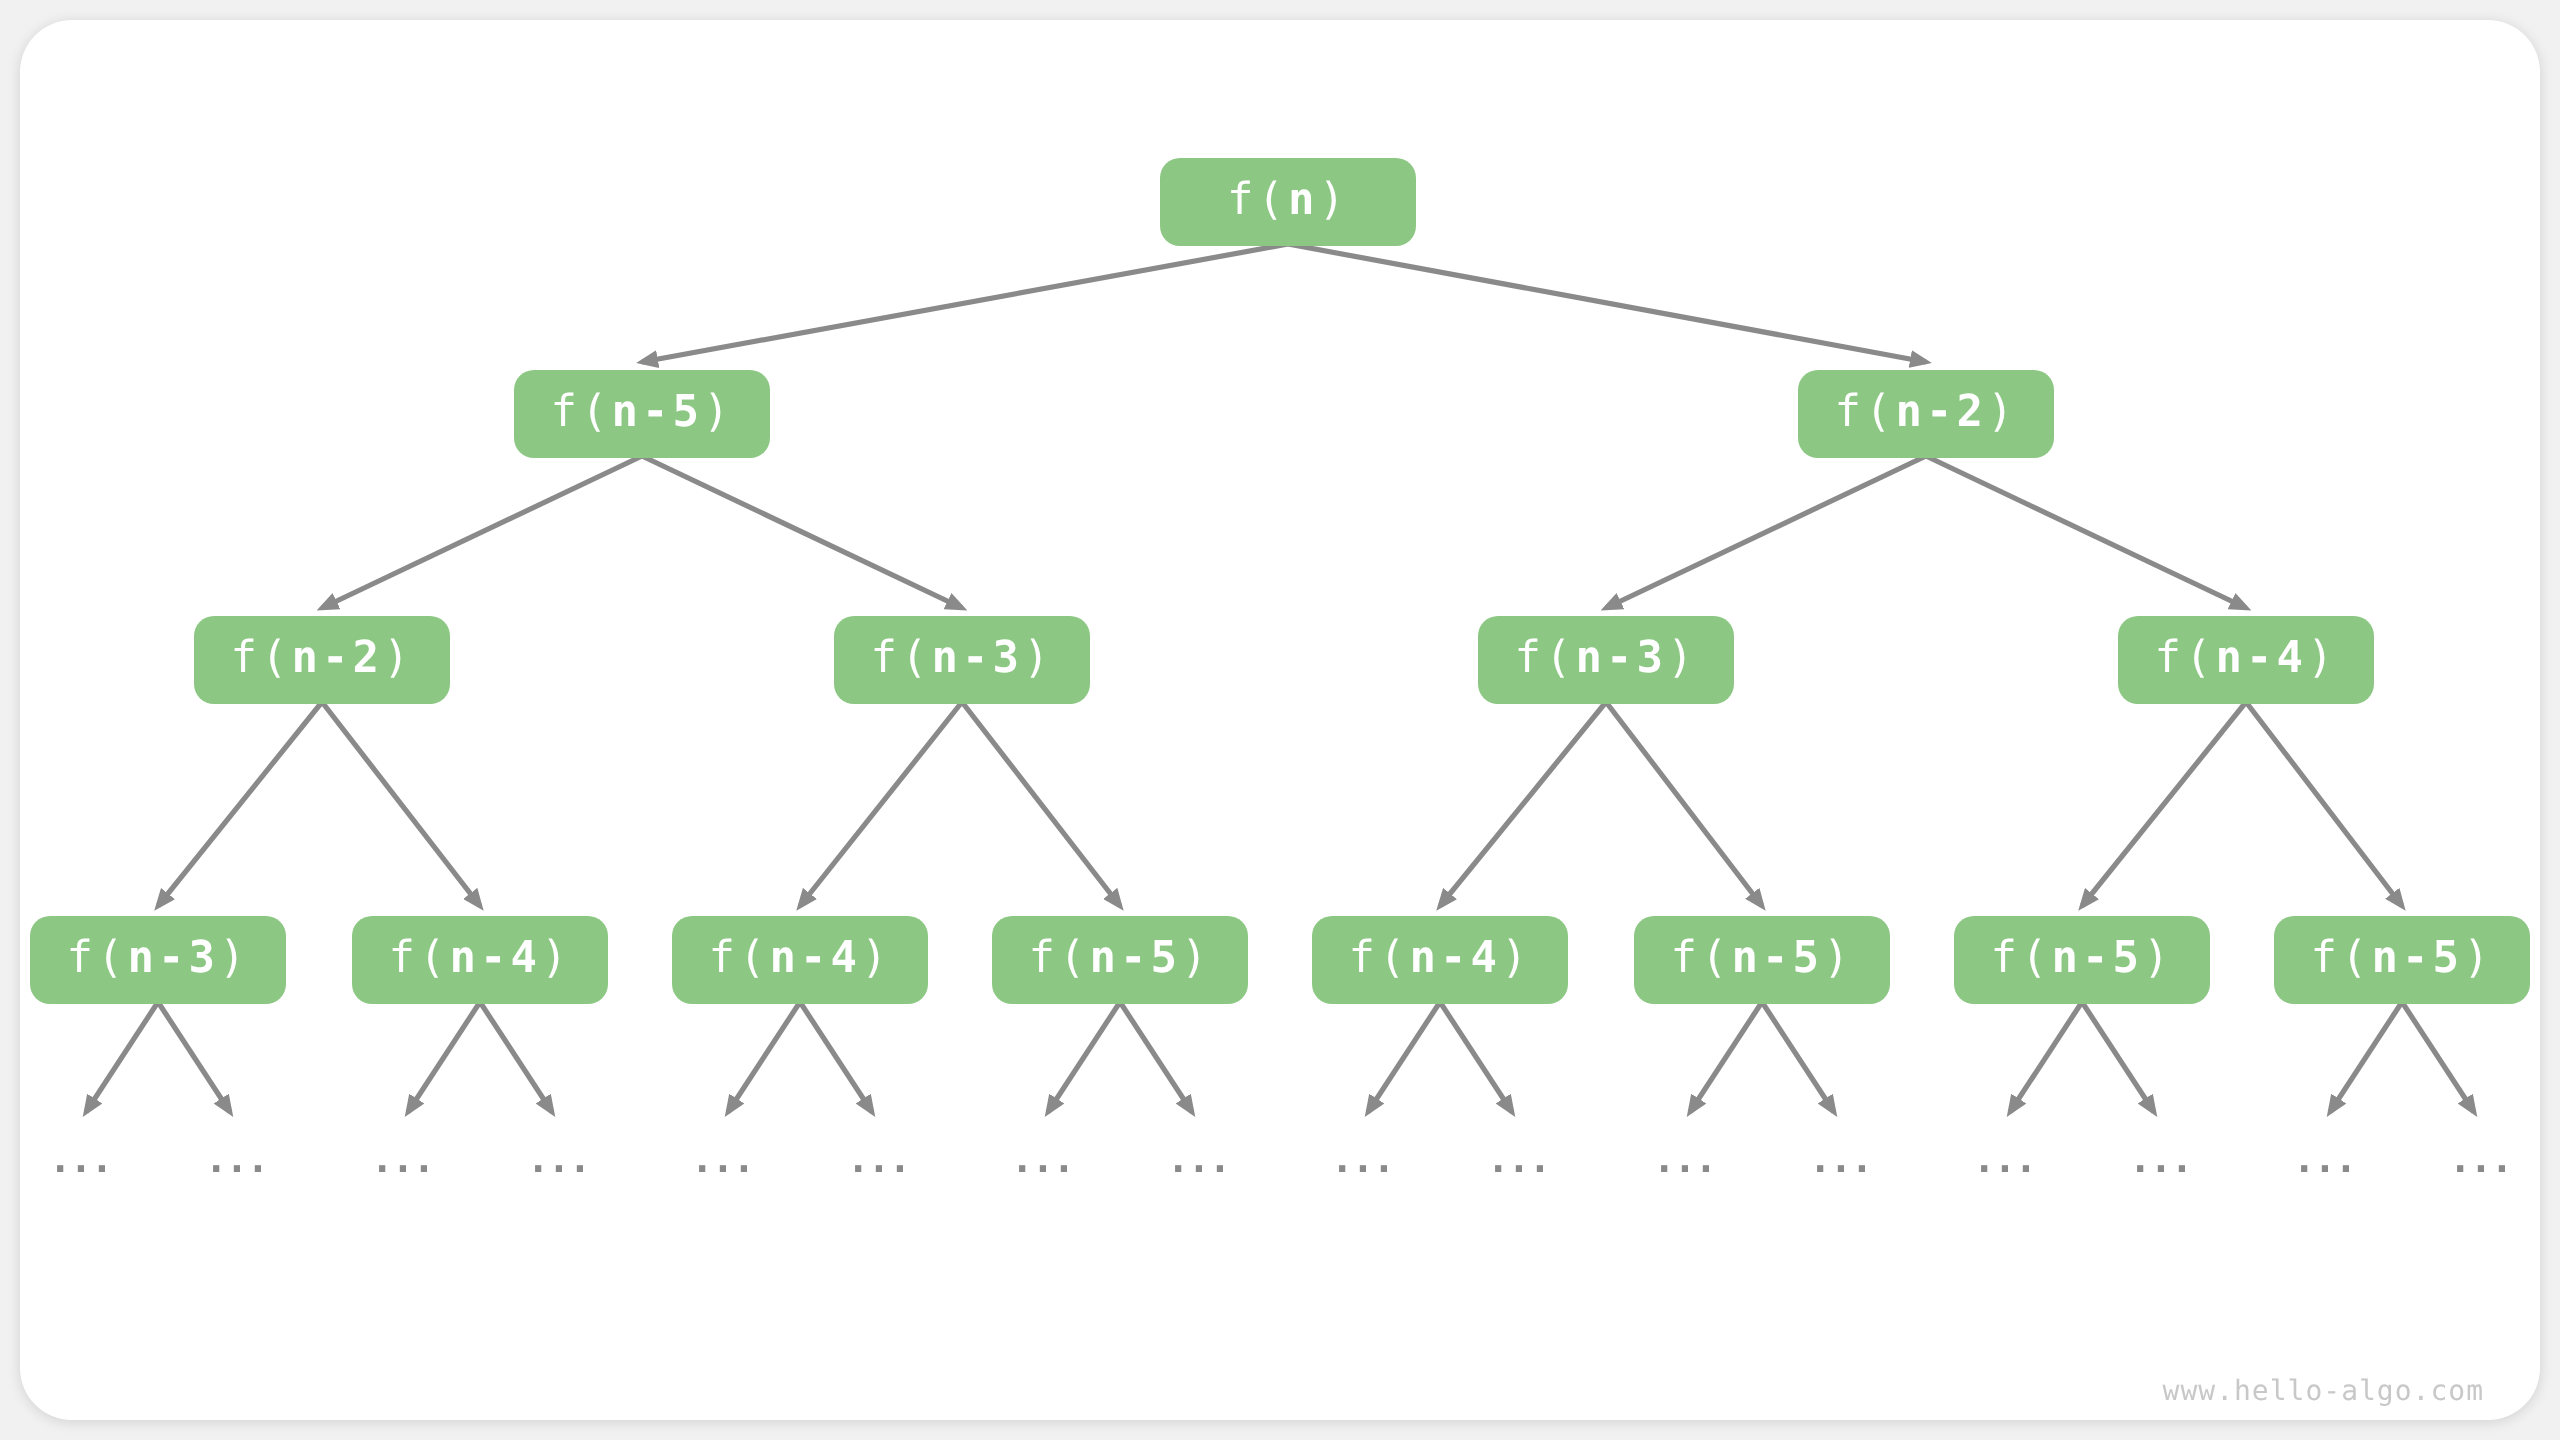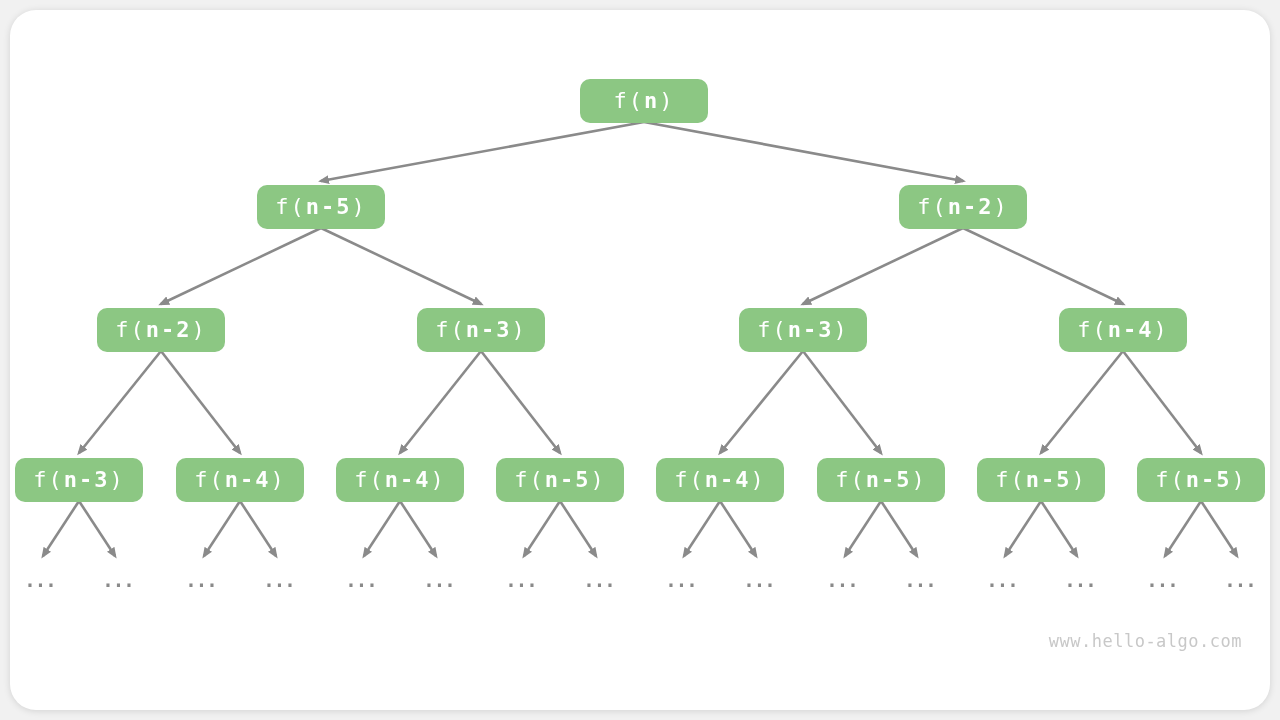--- a/index.html
+++ b/index.html
@@ -23,22 +23,22 @@
     display:flex;align-items:center;justify-content:center;
     font-size:22px;letter-spacing:2px;line-height:1;
   }
   .nv{font-weight:bold;}
   .dots{
     position:absolute;top:569px;width:40px;z-index:2;
     text-align:center;color:var(--ellipsis,#8A8A8A);
     font-size:19px;font-weight:bold;letter-spacing:-1px;line-height:22px;
   }
   .watermark{
-    position:absolute;right:38px;top:631px;z-index:2;
-    color:var(--watermark-text,#C8C8C8);font-size:17px;letter-spacing:0.5px;
+    position:absolute;right:38px;top:688px;z-index:2;
+    color:var(--watermark-text,#C8C8C8);font-size:14px;letter-spacing:0.5px;
   }
 </style>
 </head>
 <body>
 
 <div class="stage">
   <div class="card"></div>
 
   <svg class="edges" width="1280" height="720" viewBox="0 0 1280 720">
     <defs>

